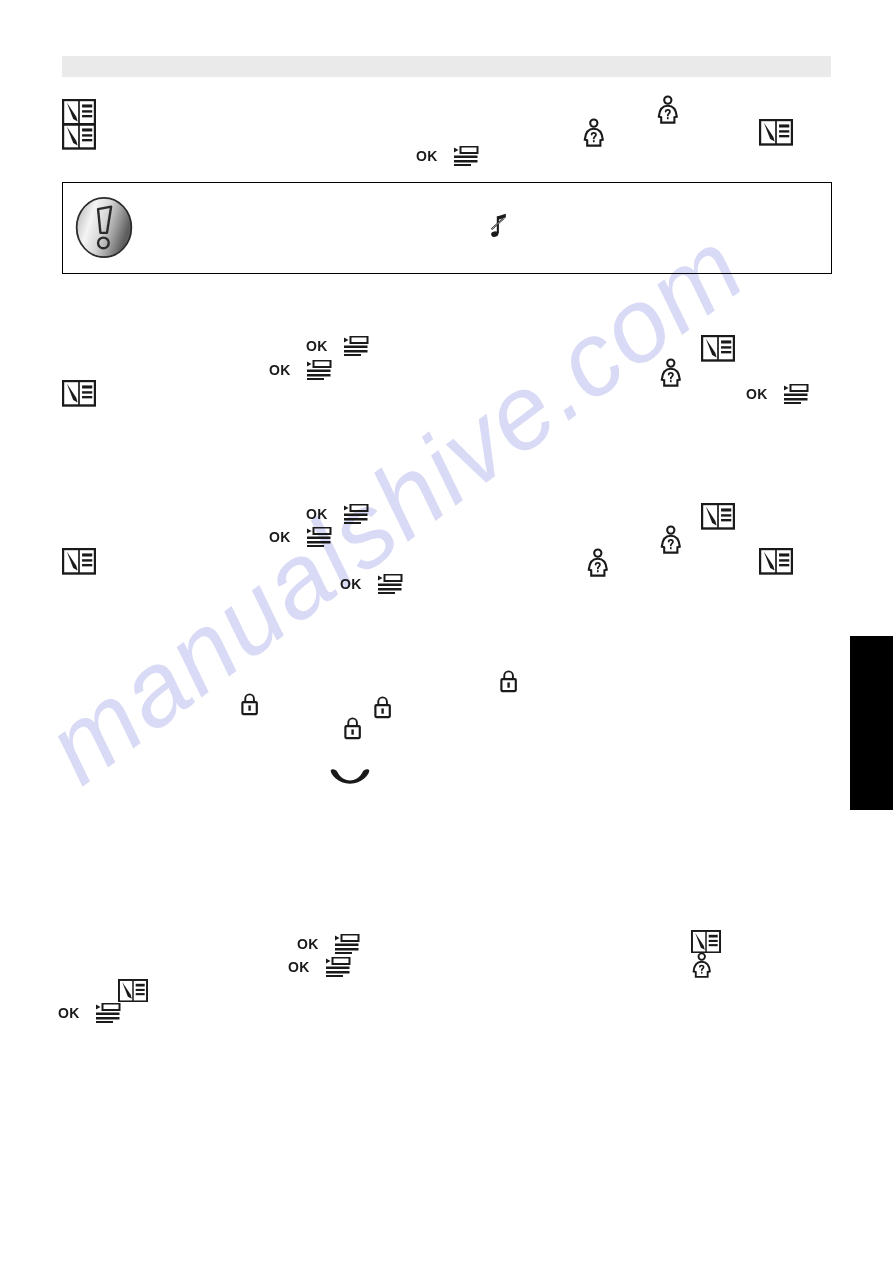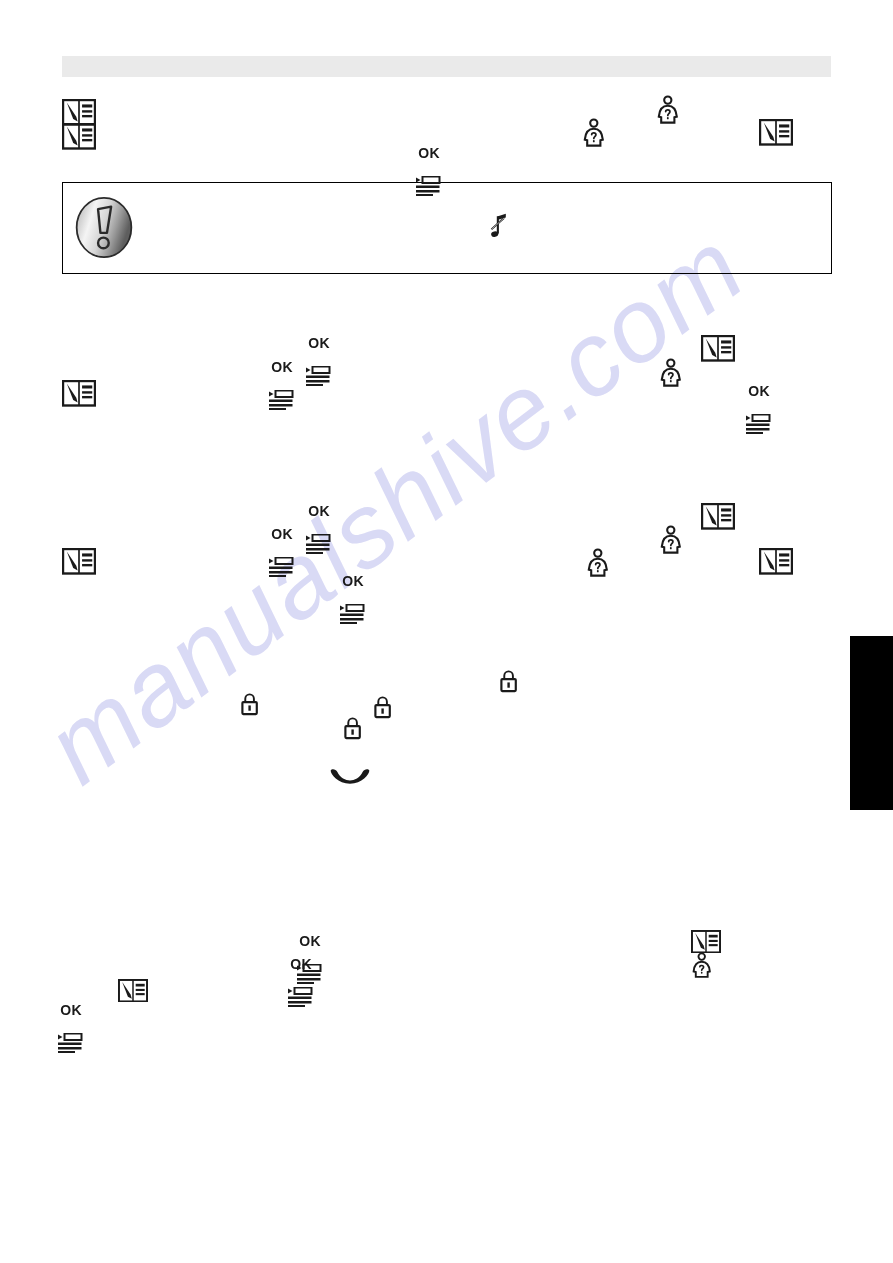--- a/index.html
+++ b/index.html
@@ -87,21 +87,20 @@
   .icon svg { display: block; }
 
   
   .ok-menu {
     position: absolute;
     z-index: 4;
     display: flex;
     align-items: center;
     gap: 16px;
     line-height: 1;
-    flex-direction: column;
   }
   .ok-menu .ok-label {
     font-family: "Liberation Sans", sans-serif;
     font-weight: 700;
     font-size: 14px;
     letter-spacing: .3px;
     color: #1a1a1a;
   }
 </style>
 </head>

